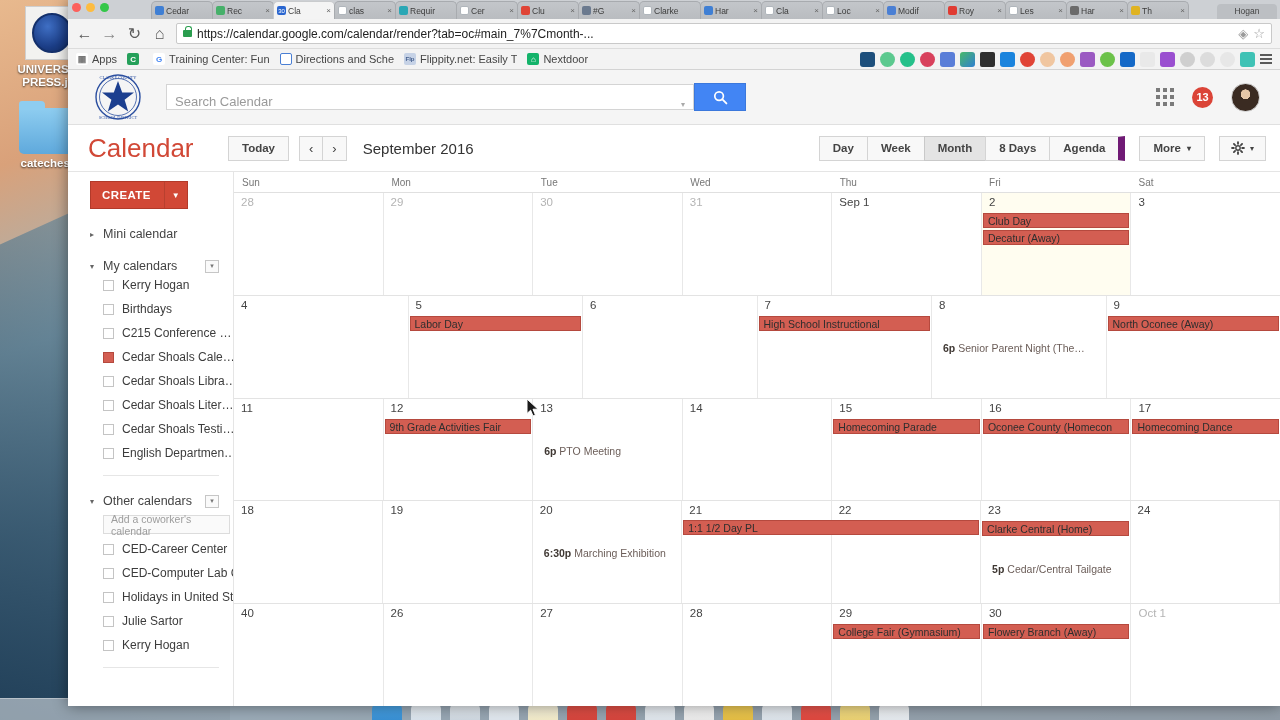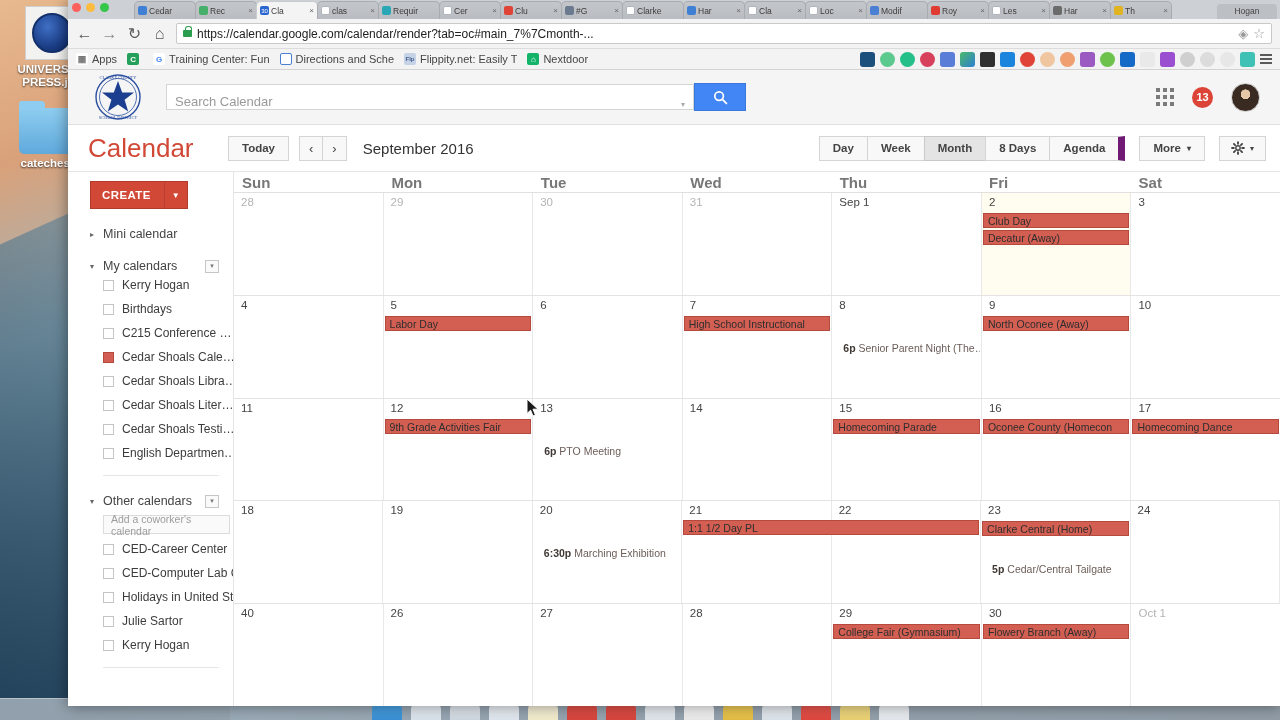--- a/index.html
+++ b/index.html
@@ -65,21 +65,21 @@
   
   #browser {
     position: absolute; left: 68px; top: 0; width: 1212px; height: 706px;
     background: #fff; box-shadow: 0 0 14px rgba(0,0,0,.45);
     display: flex; flex-direction: column; overflow: hidden;
   }
 
   
   #tabstrip {
     height: 19px; background: #cdd0d4; position: relative;
-    display: flex; align-items: flex-end; padding-left: 2px; flex: none;
+    display: flex; align-items: flex-end; padding-left: 19px; flex: none;
   }
   #traffic { position: absolute; left: 4px; top: 3px; display: flex; gap: 5px; }
   #traffic i { width: 9px; height: 9px; border-radius: 50%; display: block; }
   .tab {
     height: 18px; width: 62px; flex: none;
     background: linear-gradient(180deg,#c3c6ca,#b9bcc0);
     border: 1px solid #a8abaf; border-bottom: none;
     border-radius: 5px 5px 0 0; margin-right: -1px;
     display: flex; align-items: center; gap: 2px; padding: 0 3px;
     font-size: 8.5px; color: #3c3c3c; overflow: hidden; white-space: nowrap;
@@ -222,23 +222,22 @@
     align-items: center; padding-left: 7px;
   }
   .sec-divider { margin: 10px 14px 0 13px; border-top: 1px solid #e6e6e6; }
 
   
   #grid { flex: 1; border-left: 1px solid #e5e5e5; display: flex; flex-direction: column; }
   #dow {
     height: 21px; display: flex; flex: none; border-bottom: 1px solid #e0e0e0;
   }
   #dow div {
-    flex: 1; font-size: 15px; color: #777; padding-left: 8px; line-height: 21px;
+    flex: 1; font-size: 10px; color: #777; padding-left: 8px; line-height: 21px;
     border-right: 1px solid transparent;
-    font-weight: bold;
   }
   .wk { flex: 1; display: flex; border-bottom: 1px solid #e3e3e3; position: relative; }
   .wk:last-child { border-bottom: none; }
   .day {
     flex: 1; border-right: 1px solid #e8e8e8; padding: 3px 0 0 0; position: relative;
     min-width: 0;
   }
   .day:last-child { border-right: none; }
   .day.today { background: #fffdf0; }
   .daynum { font-size: 11.5px; color: #444; padding-left: 7px; }
@@ -688,24 +687,20 @@
                 <div class="ev-layer">
                   <div class="ev timed"><b>6p</b><span> Senior Parent Night (The…</span></div>
                 </div>
               </div>
               <div class="day">
                 <div class="daynum">9</div>
                 <div class="ev-layer">
                   <div class="ev allday"><span>North Oconee (Away)</span></div>
                 </div>
               </div>
-              <div class="day">
-                <div class="daynum">10</div>
-                <div class="ev-layer"></div>
-              </div>
             </div>
             <div class="wk">
               <div class="day">
                 <div class="daynum">11</div>
                 <div class="ev-layer"></div>
               </div>
               <div class="day">
                 <div class="daynum">12</div>
                 <div class="ev-layer">
                   <div class="ev allday"><span>9th Grade Activities Fair</span></div>

